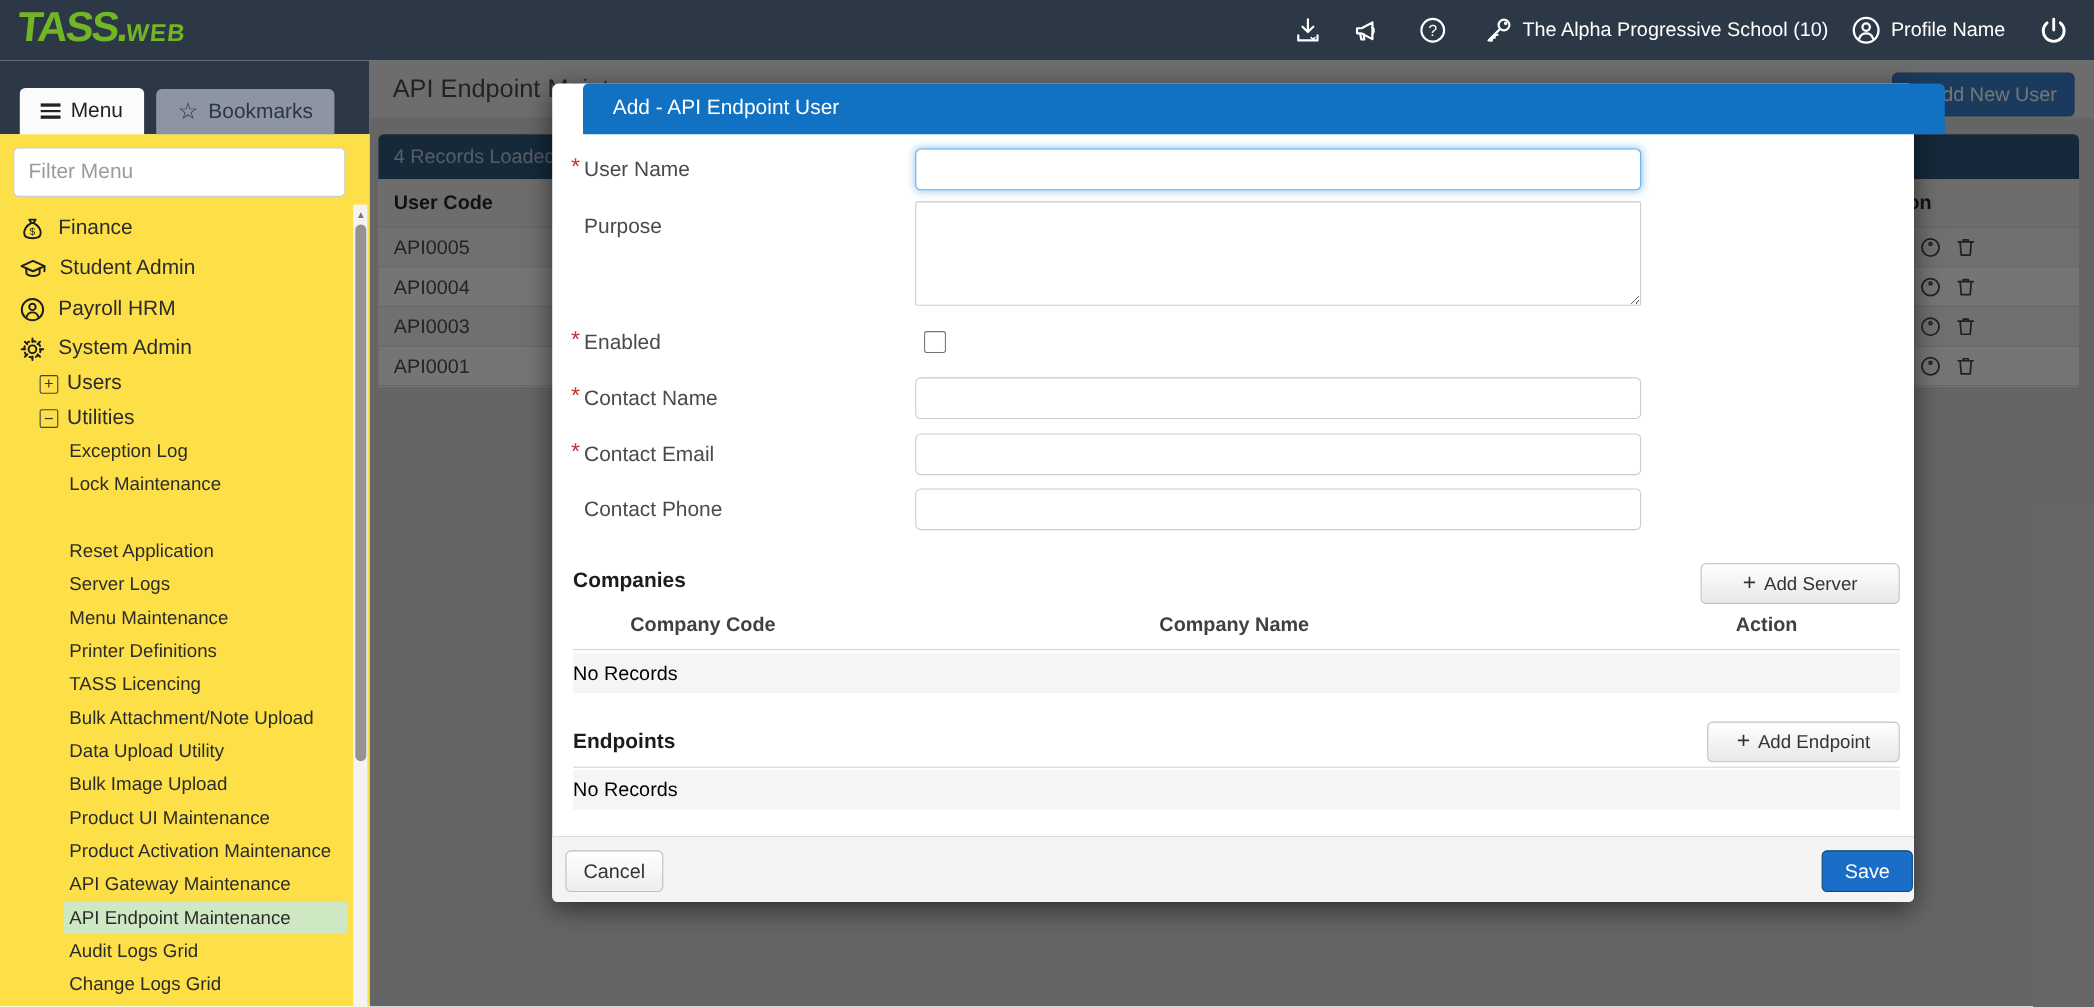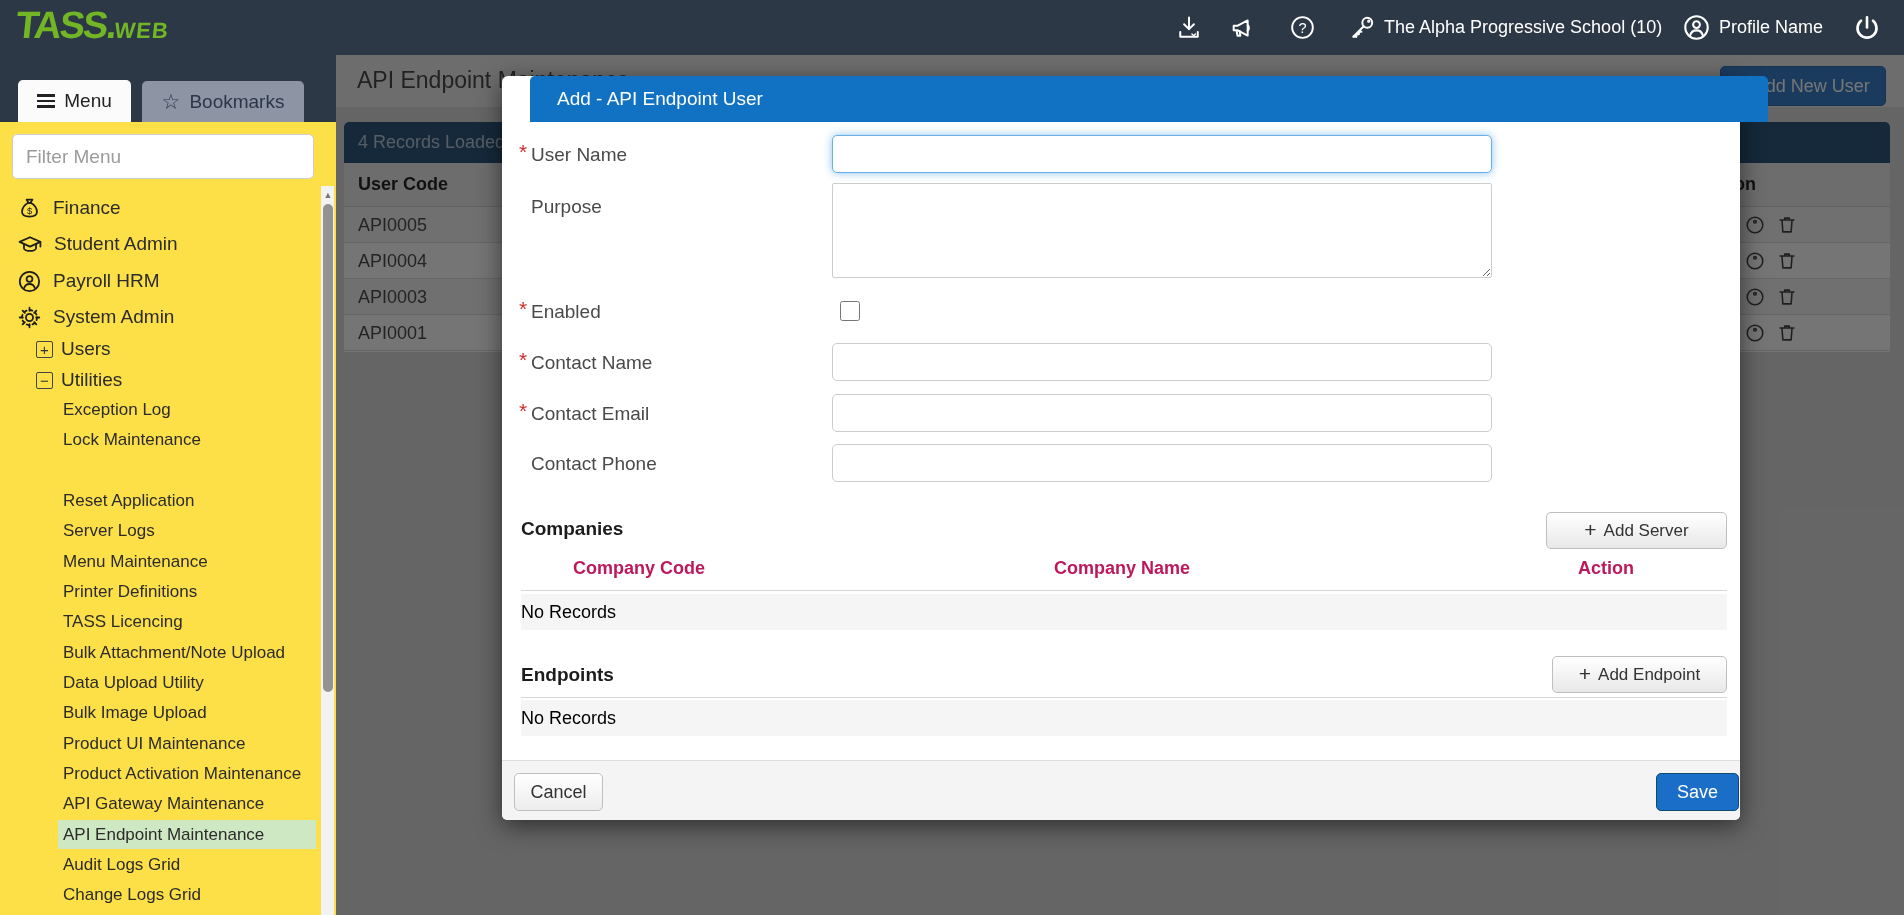--- a/index.html
+++ b/index.html
@@ -82,21 +82,21 @@
   .f-input.focused { border-color:#66afe9; box-shadow:0 0 8px rgba(102,175,233,.75); outline:none; }
   #purpose-textarea { position:absolute; left:330px; top:107px; width:660px; height:95px; border:1px solid #ccc;
         border-radius:2px; padding:8px 12px; font-size:18px; resize:both;
         font-family:"Liberation Sans","DejaVu Sans",sans-serif; }
   #enabled-checkbox { position:absolute; left:338px; top:225px; width:20px; height:20px; }
   .sec-head { position:absolute; left:19px; font-size:19px; font-weight:bold; color:#1c1c1c; }
   .add-btn { position:absolute; height:37px; background:linear-gradient(#ffffff,#e8e8e8); border:1px solid #bfbfbf;
         border-radius:5px; font-size:17px; color:#333; display:flex; align-items:center; justify-content:center;
         gap:7px; cursor:pointer; }
   .add-btn .plus { font-size:21px; line-height:1; margin-top:-2px; }
-  .col-head { position:absolute; transform:translateX(-50%); font-size:18px; font-weight:bold; color:#be185d; }
+  .col-head { position:absolute; transform:translateX(-50%); font-size:18px; font-weight:bold; color:#404040; }
   .rule { position:absolute; left:19px; width:1206px; height:0; border-top:1px solid #d6d6d6; }
   .norec { position:absolute; left:19px; width:1206px; height:36px; background:#f5f5f5; color:#000000;
         font-size:18px; display:flex; align-items:center; justify-content:flex-start; }
   #modal-footer { position:absolute; left:0; top:684px; width:1238px; height:60px; background:#f4f4f4;
         border-top:1px solid #ddd; border-radius:0 0 5px 5px; }
   #cancel-btn { position:absolute; left:12px; top:12px; width:89px; height:38px; background:linear-gradient(#ffffff,#ededed);
         border:1px solid #bfbfbf; border-radius:5px; font-size:18px; color:#333; cursor:pointer; }
   #save-btn { position:absolute; left:1154px; top:12px; width:83px; height:38px; background:#1b6ec8;
         border:1px solid #0c4a6e; border-radius:5px; font-size:18px; color:#fff; cursor:pointer; }
 </style>

